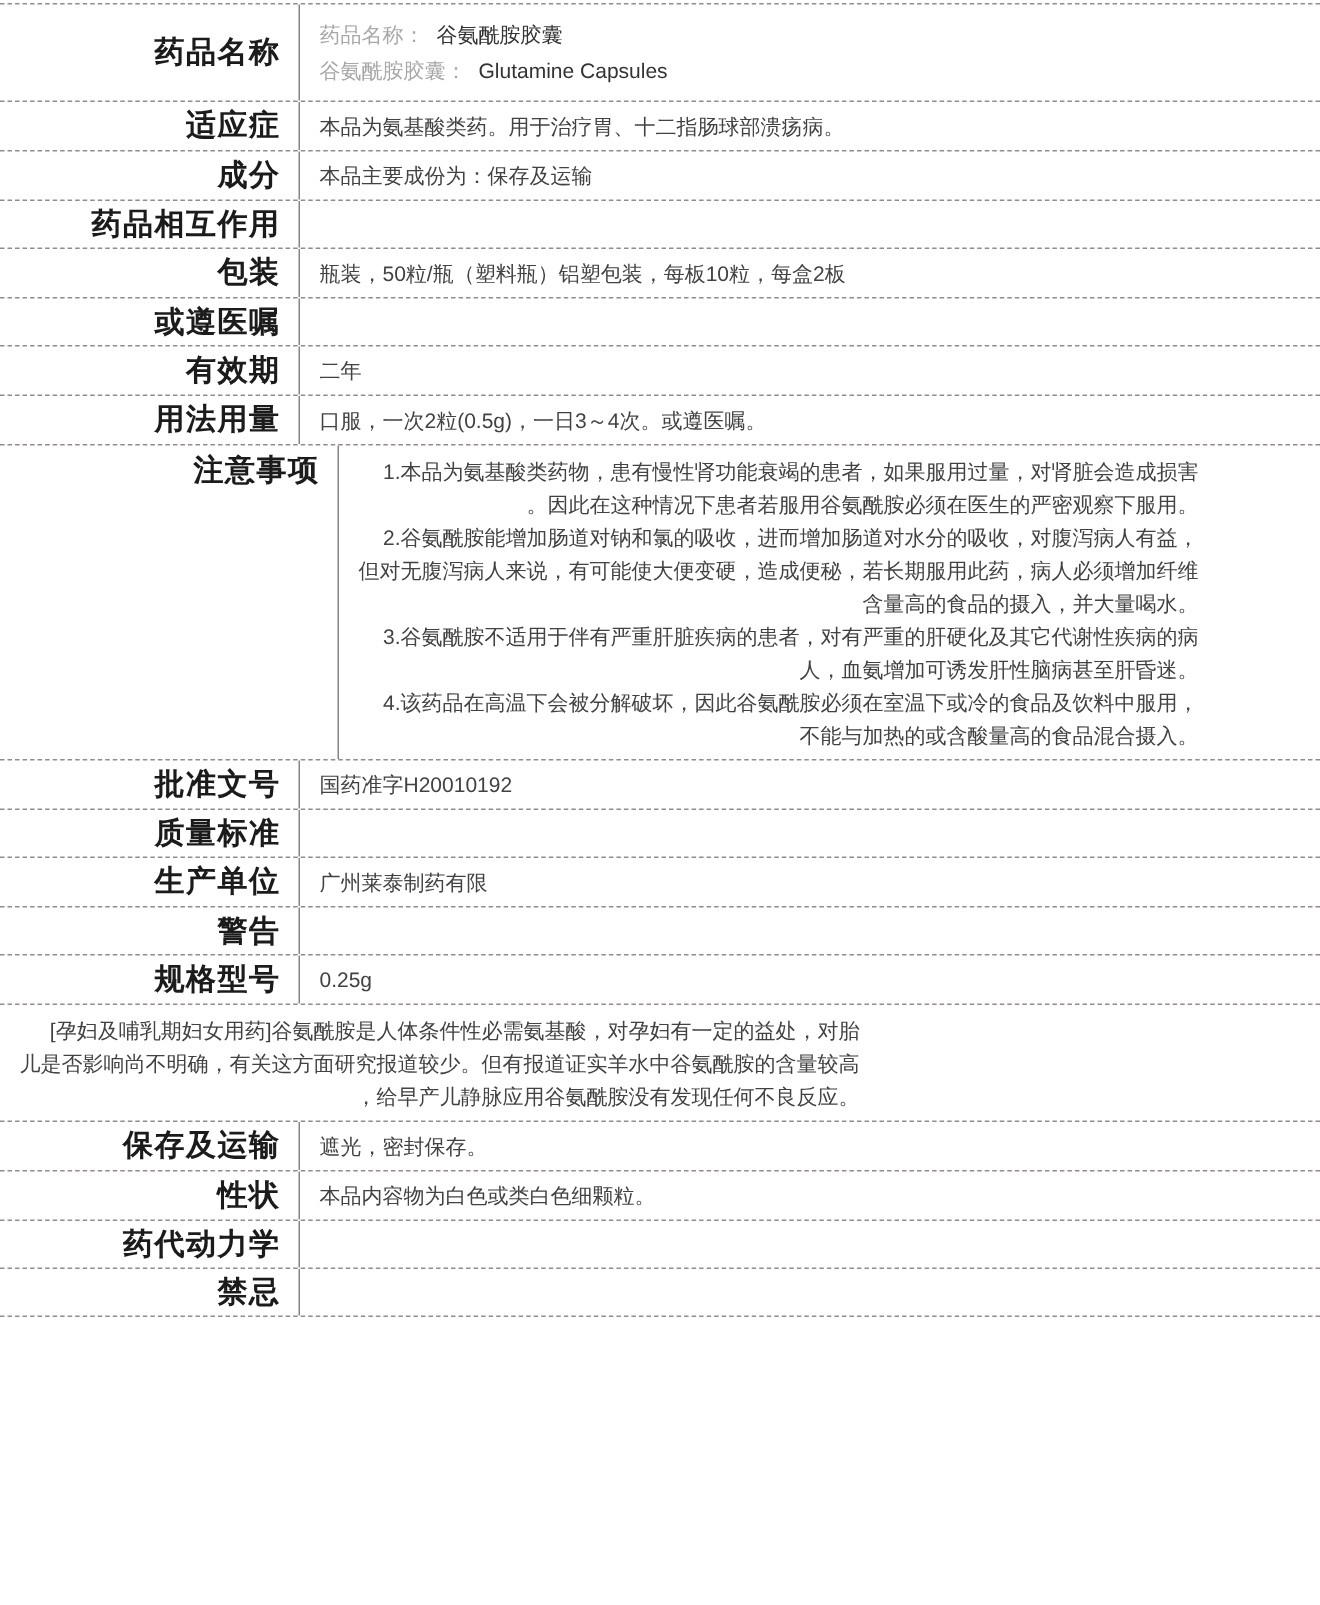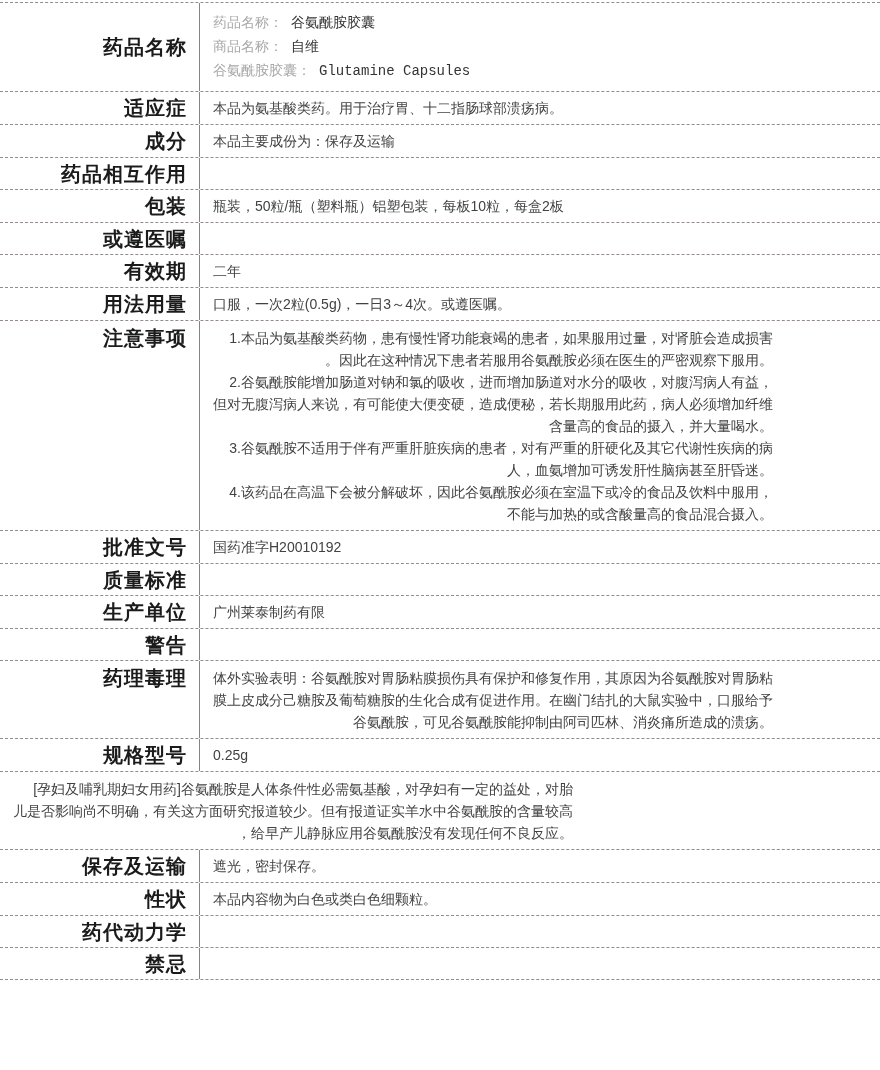--- a/index.html
+++ b/index.html
@@ -46,42 +46,41 @@
   .cell.value{
     flex:1;
     display:flex;
     align-items:center;
     padding:5px 14px 5px 13px;
     font-size:14px;
     color:var(--value-text);
     line-height:22px;
     white-space:pre-line;
   }
-  .row.top .cell.label{align-items:flex-start;padding-top:6px;}
+  .row.top .cell.label{align-items:flex-start;padding-top:6px;margin-left:26px;}
   .row.top .cell.value{align-items:flex-start;padding-top:6px;text-align:right;}
   .row.name-row .cell.value{
     display:block;
     padding-top:8px;
     padding-bottom:8px;
   }
   .name-line{
     line-height:24px;
     font-size:14px;
-    font-family:Liberation Mono, monospace;
   }
   .nl-label{color:var(--muted-label);margin-right:8px;}
   .nl-value{color:#333333;}
 </style>
 </head>
 <body>
 
 <div class="drug-table" id="drug-table">
     <div class="row name-row">
       <div class="cell label">药品名称</div>
-      <div class="cell value"><div class="name-line"><span class="nl-label">药品名称：</span><span class="nl-value">谷氨酰胺胶囊</span></div><div class="name-line"><span class="nl-label">商品名称：</span><span class="nl-value">自维</span></div><div class="name-line"><span class="nl-label">谷氨酰胺胶囊：</span><span class="nl-value">Glutamine Capsules</span></div></div>
+      <div class="cell value"><div class="name-line"><span class="nl-label">药品名称：</span><span class="nl-value">谷氨酰胺胶囊</span></div><div class="name-line"><span class="nl-label">谷氨酰胺胶囊：</span><span class="nl-value">Glutamine Capsules</span></div></div>
     </div>
     <div class="row">
       <div class="cell label">适应症</div>
       <div class="cell value">本品为氨基酸类药。用于治疗胃、十二指肠球部溃疡病。</div>
     </div>
     <div class="row">
       <div class="cell label">成分</div>
       <div class="cell value">本品主要成份为：保存及运输</div>
     </div>
     <div class="row">
@@ -124,26 +123,20 @@
       <div class="cell value"></div>
     </div>
     <div class="row">
       <div class="cell label">生产单位</div>
       <div class="cell value">广州莱泰制药有限</div>
     </div>
     <div class="row">
       <div class="cell label">警告</div>
       <div class="cell value"></div>
     </div>
-    <div class="row top">
-      <div class="cell label">药理毒理</div>
-      <div class="cell value">体外实验表明：谷氨酰胺对胃肠粘膜损伤具有保护和修复作用，其原因为谷氨酰胺对胃肠粘
-膜上皮成分己糖胺及葡萄糖胺的生化合成有促进作用。在幽门结扎的大鼠实验中，口服给予
-谷氨酰胺，可见谷氨酰胺能抑制由阿司匹林、消炎痛所造成的溃疡。</div>
-    </div>
     <div class="row">
       <div class="cell label">规格型号</div>
       <div class="cell value">0.25g</div>
     </div>
     <div class="row top">
       <div class="cell value">[孕妇及哺乳期妇女用药]谷氨酰胺是人体条件性必需氨基酸，对孕妇有一定的益处，对胎
 儿是否影响尚不明确，有关这方面研究报道较少。但有报道证实羊水中谷氨酰胺的含量较高
 ，给早产儿静脉应用谷氨酰胺没有发现任何不良反应。</div>
     </div>
     <div class="row">

